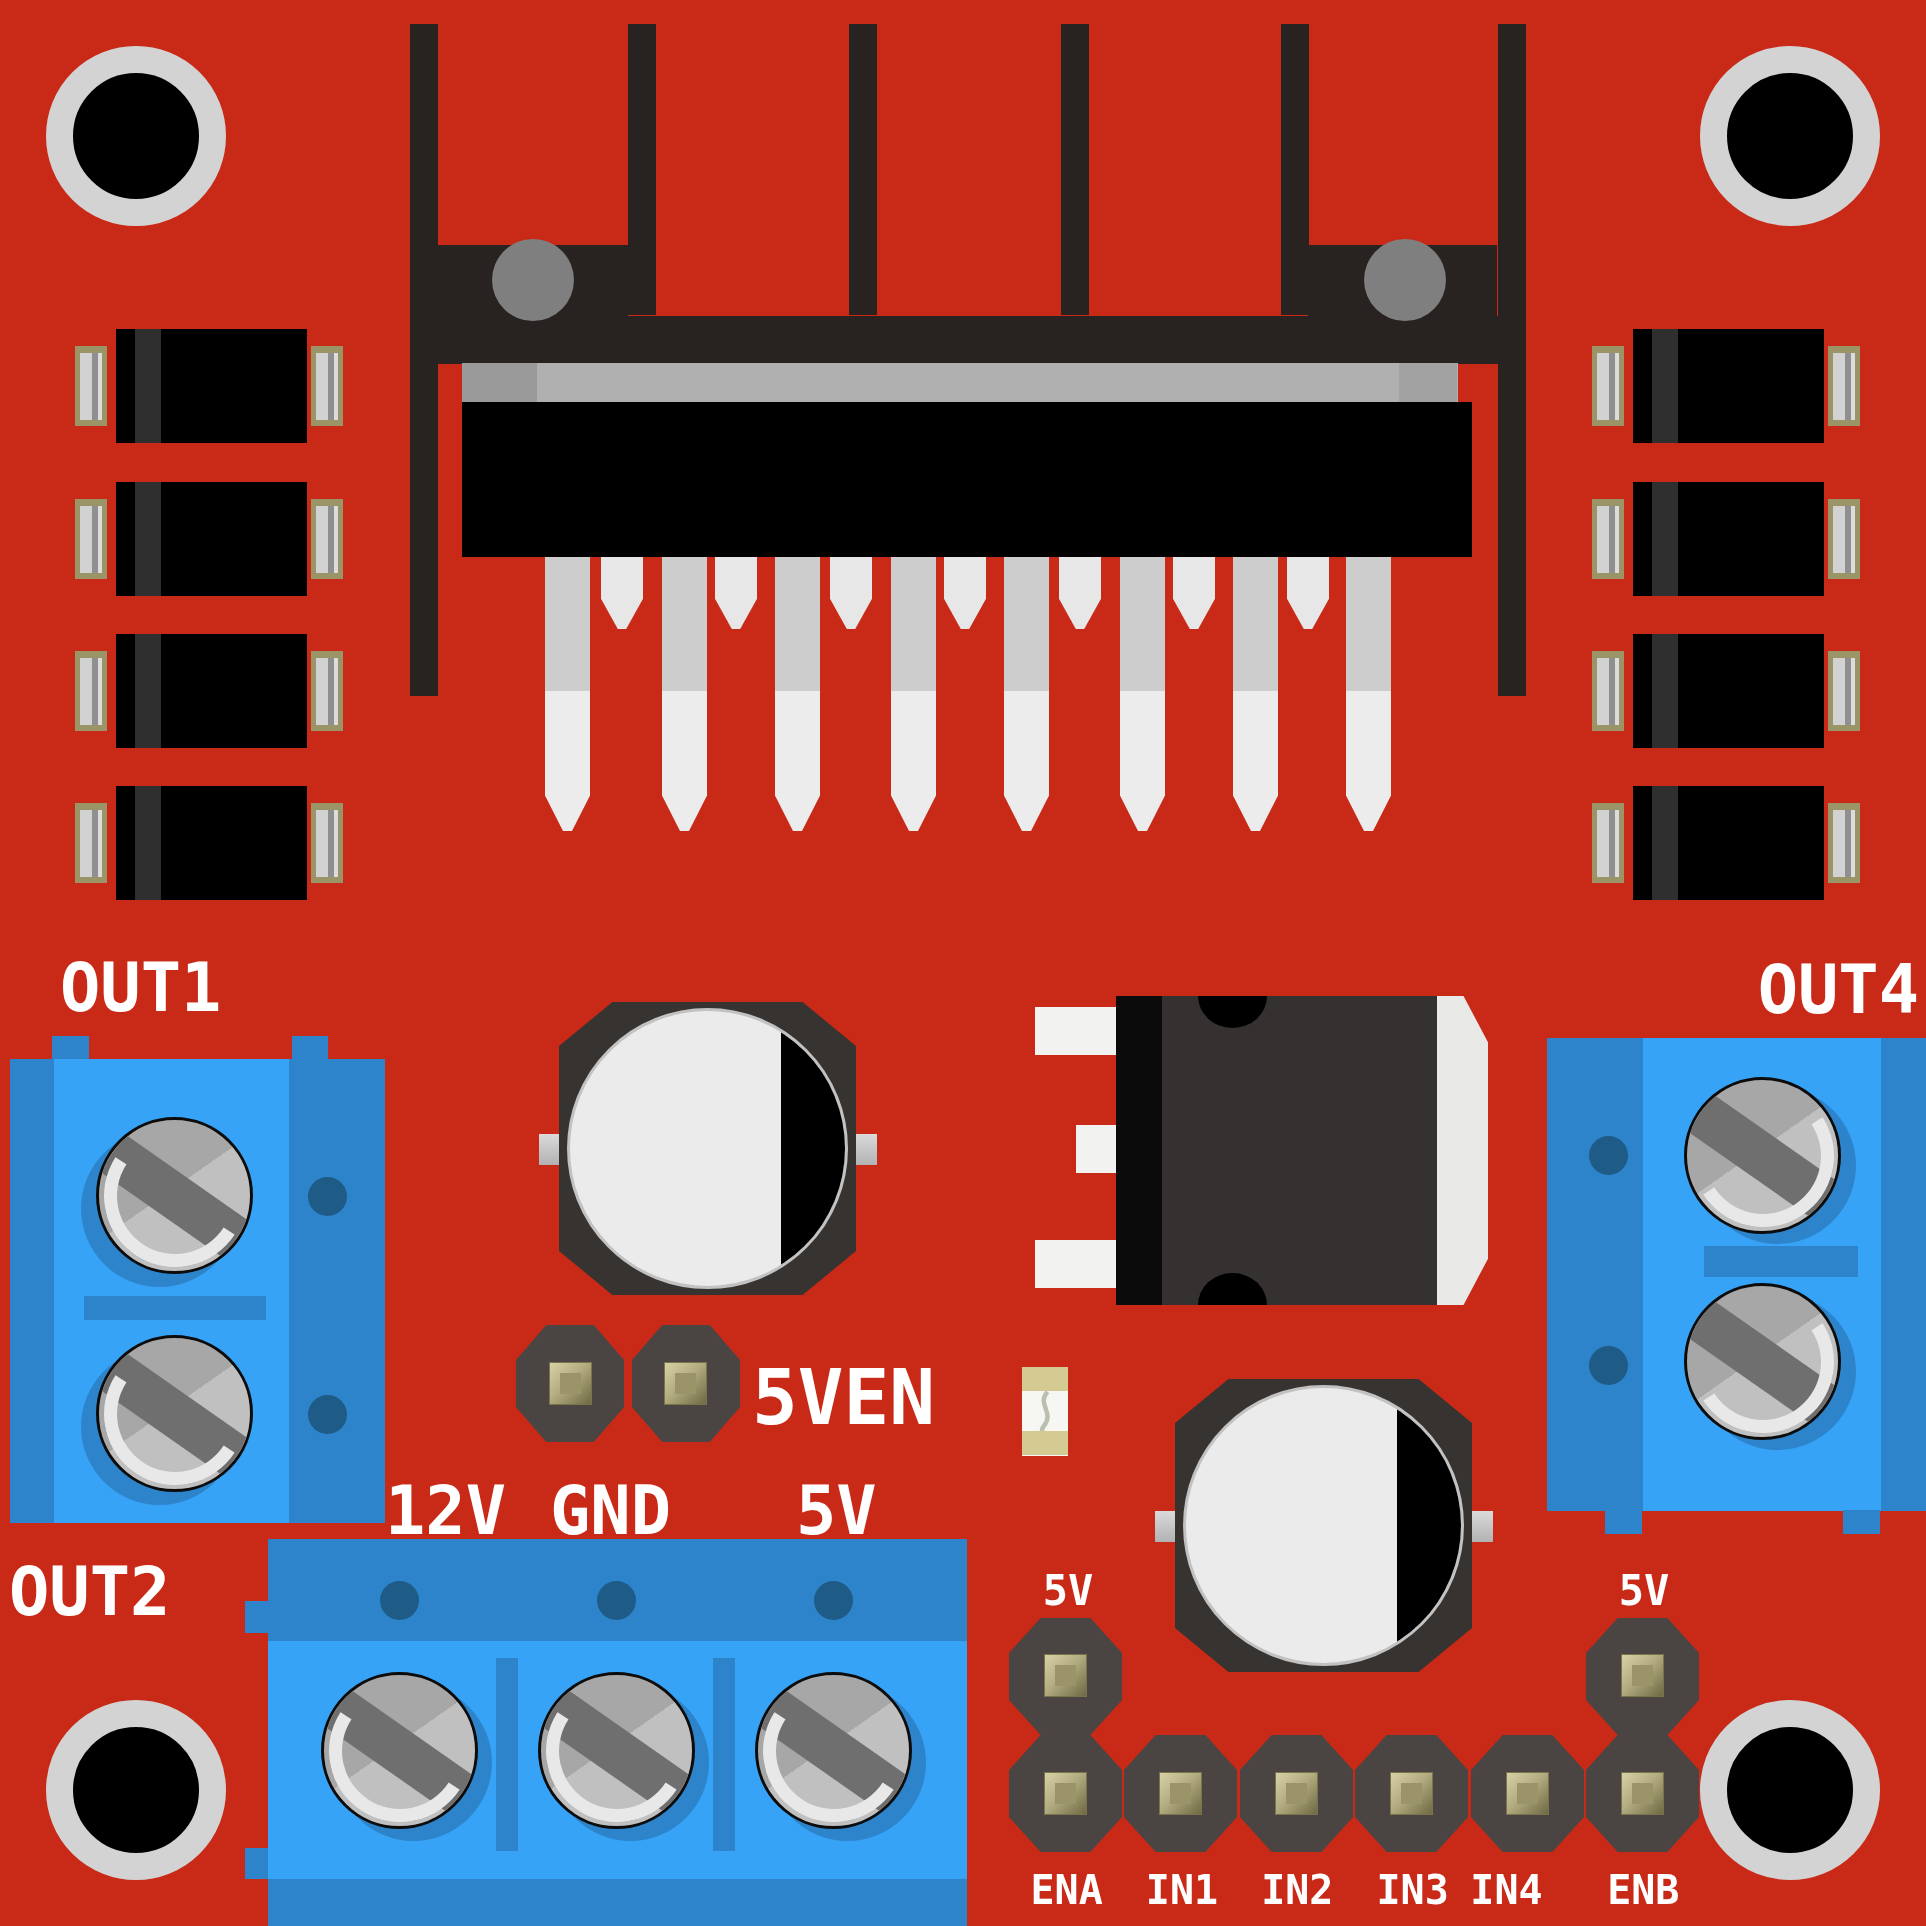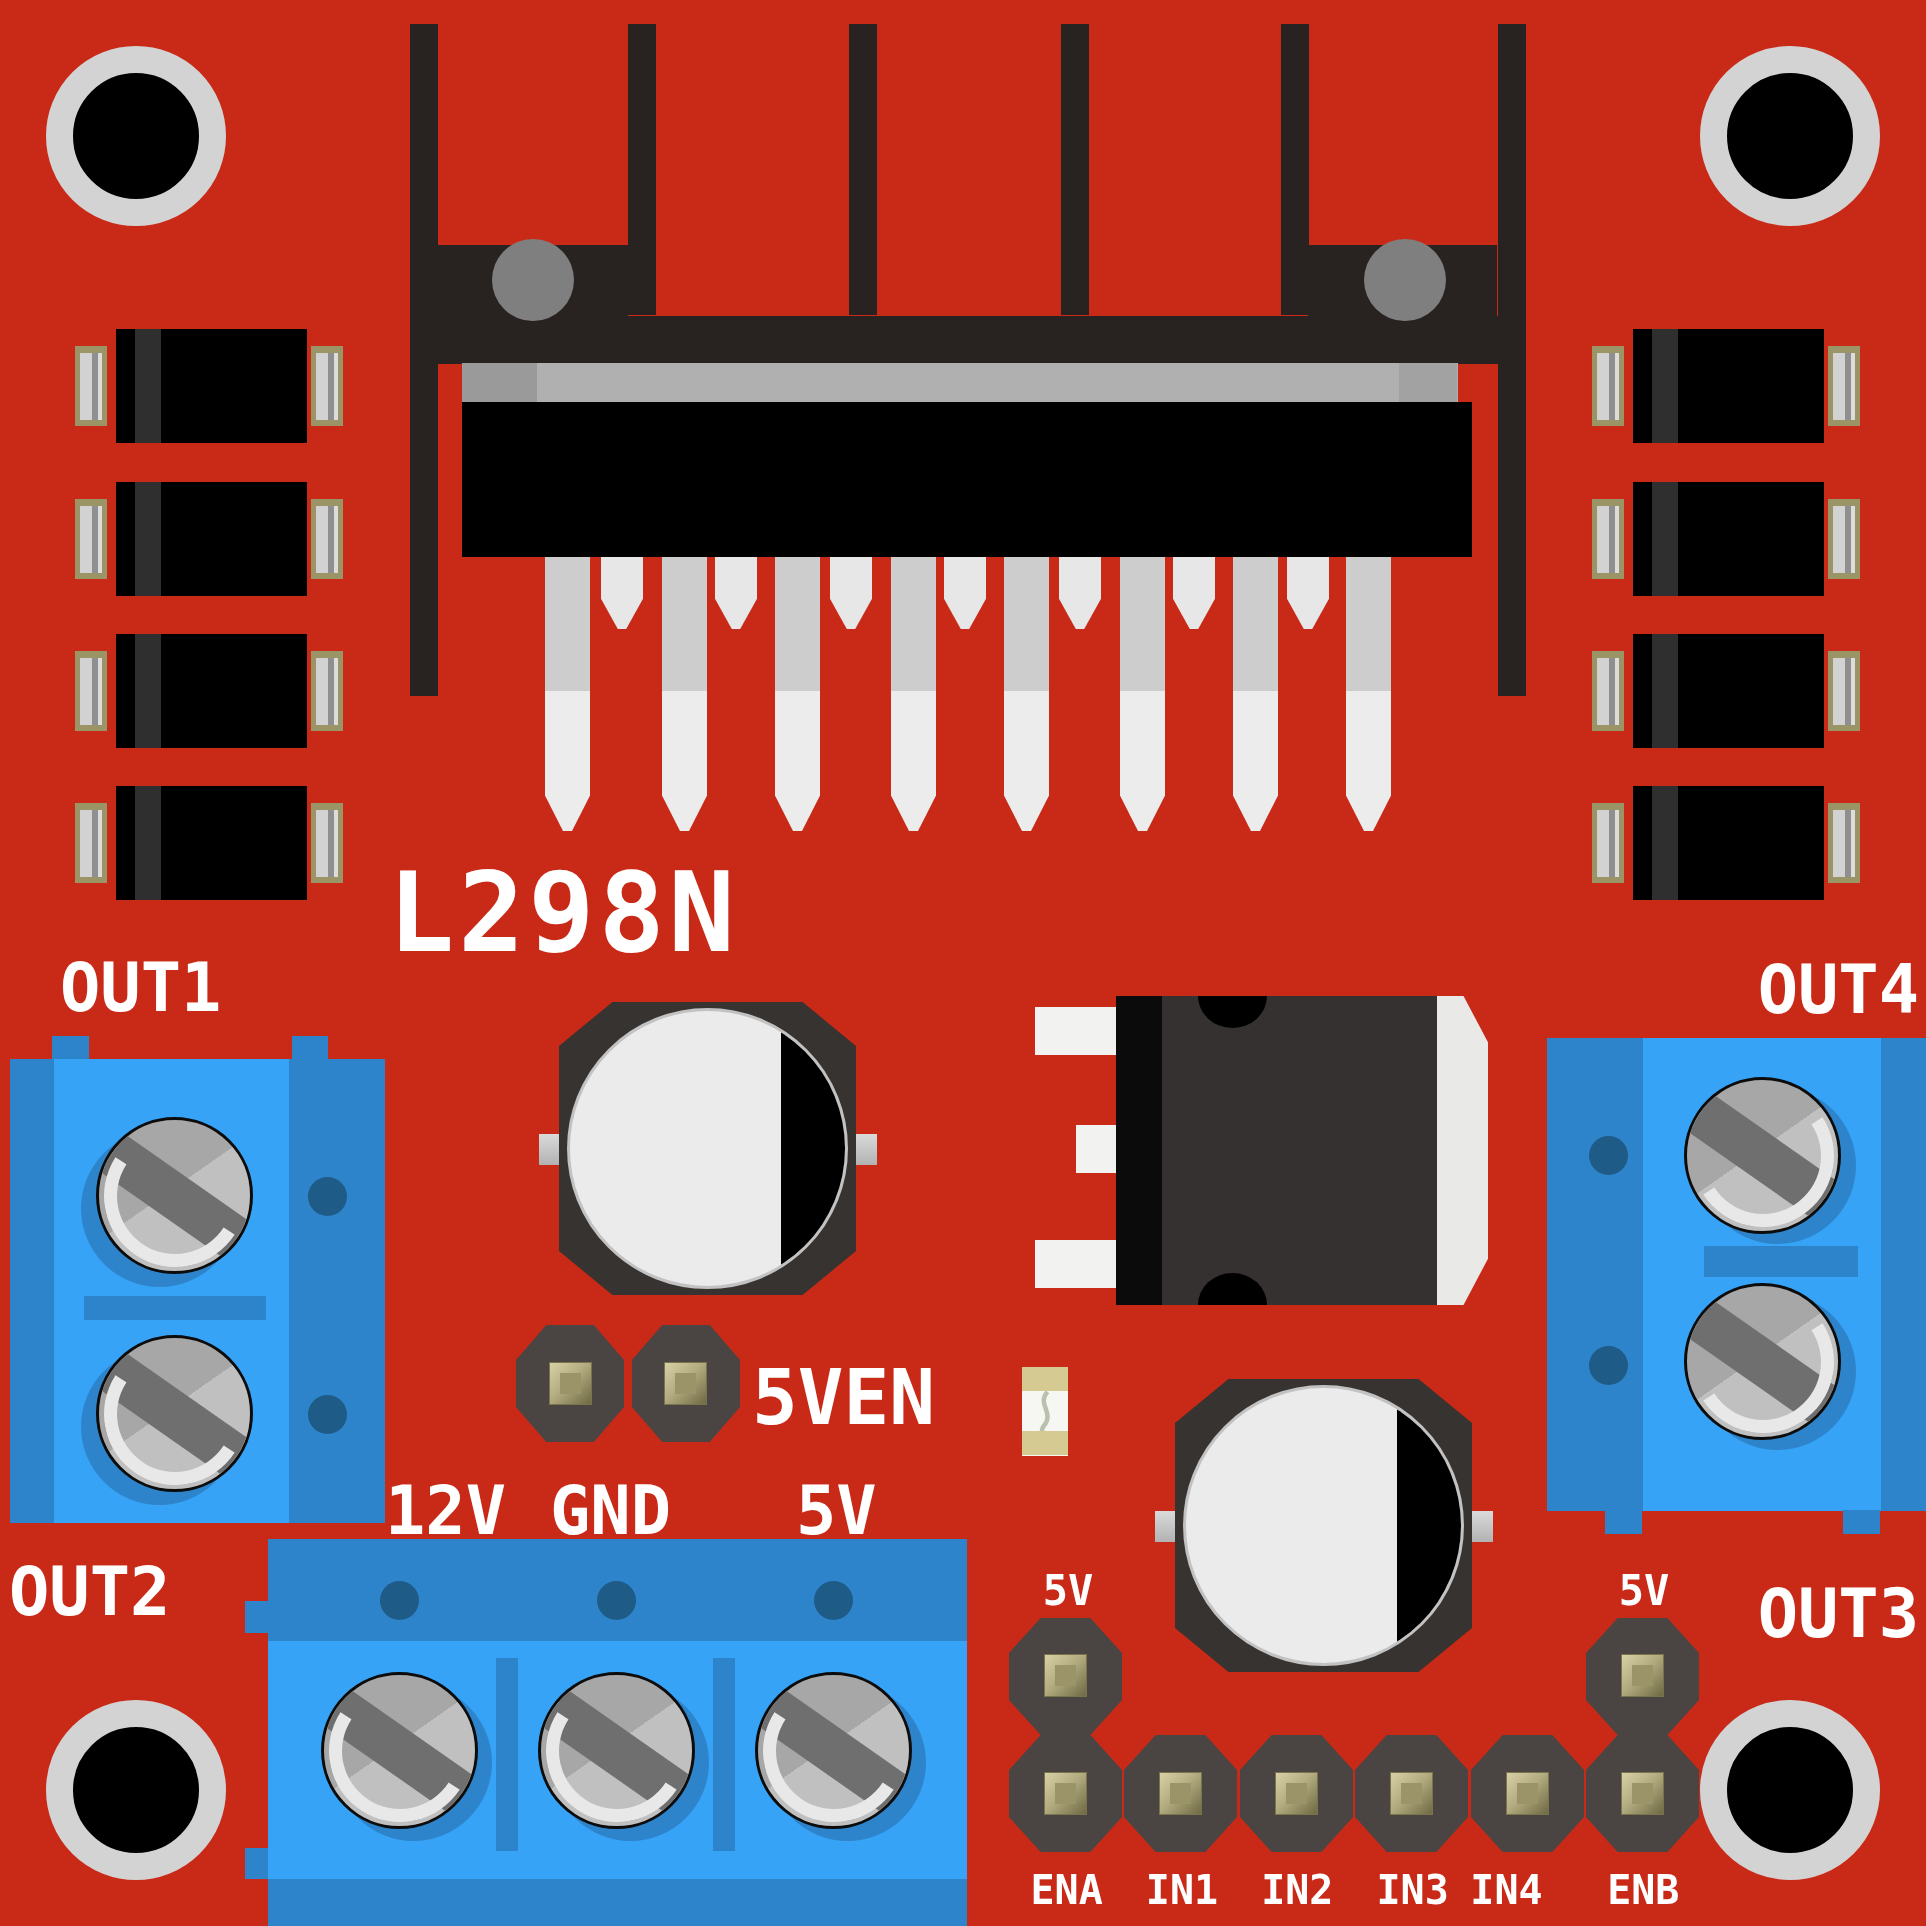--- a/index.html
+++ b/index.html
@@ -67,24 +67,22 @@
   .gold .face{position:absolute;inset:10.3px;background:#9b9468;}
 
   
   .led-cap{position:absolute;left:0;width:46px;height:24.4px;background:#d5cb92;}
 </style>
 </head>
 <body>
 
 <div id="board">
 
-  <div class="silk" style="left:388px;top:858px;font-size:110px;letter-spacing:3.9px;">L298N</div>
   <div class="silk" style="left:60px;top:955px;font-size:67px;">OUT1</div>
   <div class="silk" style="left:9px;top:1559px;font-size:67px;">OUT2</div>
-  <div class="silk" style="left:1669px;top:1581px;width:250px;text-align:right;font-size:67px;">OUT3</div>
   <div class="silk" style="left:1669px;top:957px;width:250px;text-align:right;font-size:67px;">OUT4</div>
   <div class="silk" style="left:385px;top:1478px;font-size:67px;">12V</div>
   <div class="silk" style="left:550px;top:1478px;font-size:67px;">GND</div>
   <div class="silk" style="left:796px;top:1478px;font-size:67px;">5V</div>
   <div class="silk" style="left:752px;top:1360px;font-size:76px;">5VEN</div>
   <div class="silk" style="left:1023px;top:1570px;width:90px;text-align:center;font-size:42px;">5V</div>
   <div class="silk" style="left:1599px;top:1570px;width:90px;text-align:center;font-size:42px;">5V</div>
   <div class="abs" style="left:1009px;top:1870px;width:692px;display:flex;">
     <span class="silk" style="position:static;width:116px;text-align:center;font-size:40px;">ENA</span>
     <span class="silk" style="position:static;width:116px;text-align:center;font-size:40px;">IN1</span>

